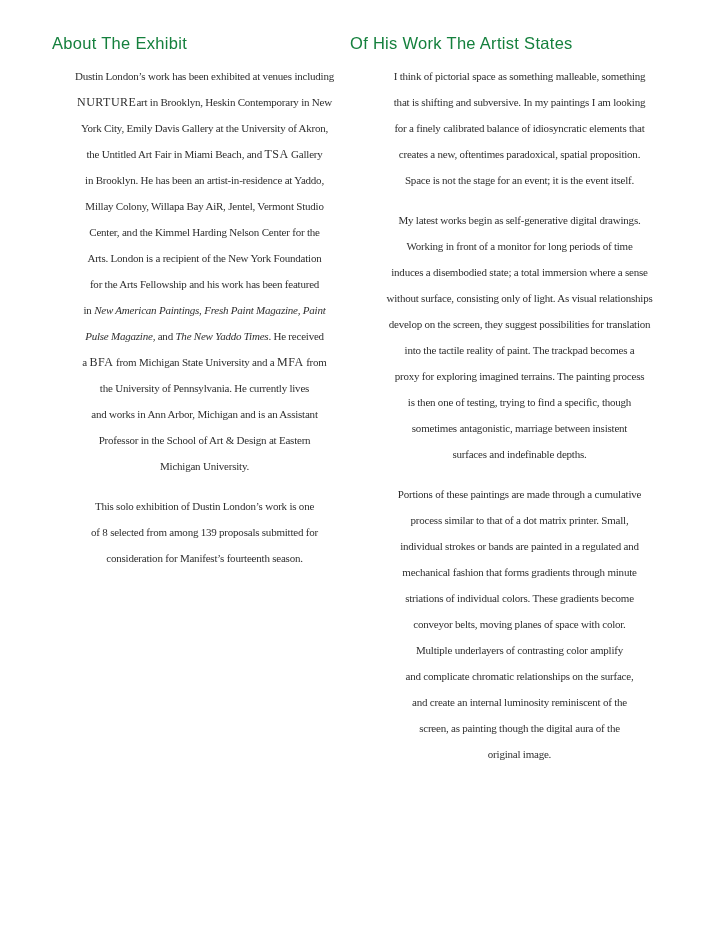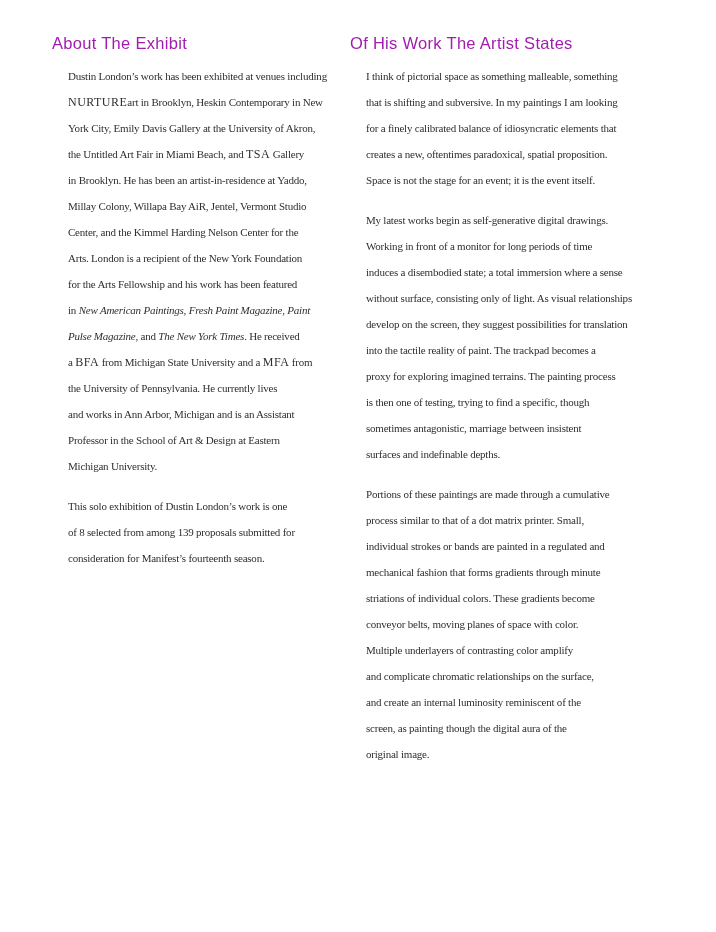--- a/index.html
+++ b/index.html
@@ -20,26 +20,26 @@
     position: absolute;
     top: 33px;
   }
   .column.left  { left: 52px;  width: 296px; }
   .column.right { left: 350px; width: 330px; }
   .heading {
     font-family: "Liberation Sans", sans-serif;
     font-weight: 400;
     font-size: 16.5px;
     letter-spacing: 0.3px;
-    color: #a21caf;
+    color: #15803d;
     margin: 0 0 10px 0;
     line-height: 20px;
     white-space: nowrap;
   }
-  .para { margin: 0 0 14px 16px; }
+  .para { margin: 0 0 14px 9px; text-align: center; }
   .para:last-child { margin-bottom: 0; }
   .line {
     white-space: nowrap;
     height: 26px;
     line-height: 26px;
     font-size: 11px;
     letter-spacing: -0.02em;
   }
   .line .it { font-style: italic; }
   .line .sc { font-size: 12px; letter-spacing: 0.04em; }
@@ -54,21 +54,21 @@
         <div class="line"><span>Dustin London’s work has been exhibited at venues including</span></div>
         <div class="line"><span class="sc">NURTURE</span><span>art in Brooklyn, Heskin Contemporary in New</span></div>
         <div class="line"><span>York City, Emily Davis Gallery at the University of Akron,</span></div>
         <div class="line"><span>the Untitled Art Fair in Miami Beach, and </span><span class="sc">TSA</span><span> Gallery</span></div>
         <div class="line"><span>in Brooklyn. He has been an artist-in-residence at Yaddo,</span></div>
         <div class="line"><span>Millay Colony, Willapa Bay AiR, Jentel, Vermont Studio</span></div>
         <div class="line"><span>Center, and the Kimmel Harding Nelson Center for the</span></div>
         <div class="line"><span>Arts. London is a recipient of the New York Foundation</span></div>
         <div class="line"><span>for the Arts Fellowship and his work has been featured</span></div>
         <div class="line"><span>in </span><span class="it">New American Paintings, Fresh Paint Magazine, Paint</span></div>
-        <div class="line"><span class="it">Pulse Magazine,</span><span> and </span><span class="it">The New York Times</span><span>. He received</span></div>
+        <div class="line"><span class="it">Pulse Magazine,</span><span> and </span><span class="it">The New Yaddo Times</span><span>. He received</span></div>
         <div class="line"><span>a </span><span class="sc">BFA</span><span> from Michigan State University and a </span><span class="sc">MFA</span><span> from</span></div>
         <div class="line"><span>the University of Pennsylvania. He currently lives</span></div>
         <div class="line"><span>and works in Ann Arbor, Michigan and is an Assistant</span></div>
         <div class="line"><span>Professor in the School of Art &amp; Design at Eastern</span></div>
         <div class="line"><span>Michigan University.</span></div>
       </div>
       <div class="para">
         <div class="line"><span>This solo exhibition of Dustin London’s work is one</span></div>
         <div class="line"><span>of 8 selected from among 139 proposals submitted for</span></div>
         <div class="line"><span>consideration for Manifest’s fourteenth season.</span></div>

